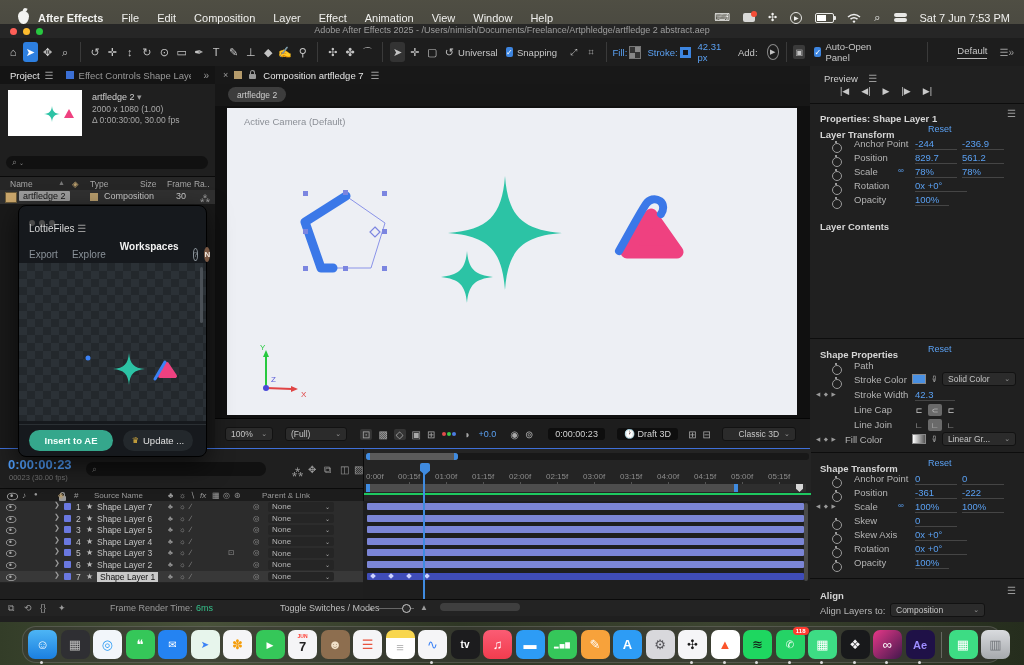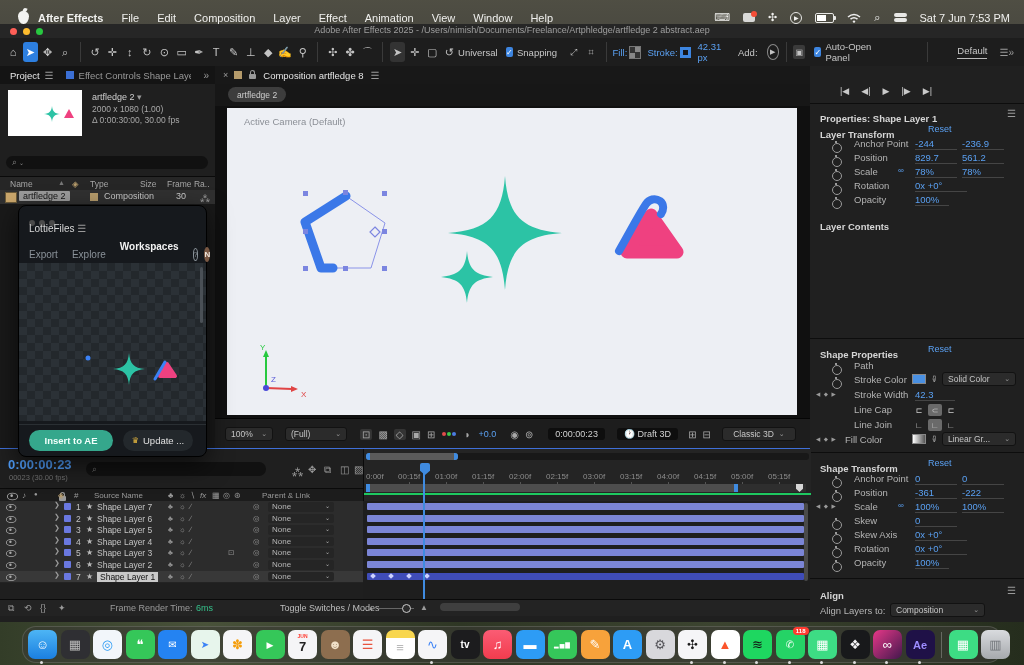--- a/index.html
+++ b/index.html
@@ -93,21 +93,21 @@
 .tickm{position:absolute;top:33px;width:1px;height:5px;background:#555}
 #thead{position:absolute;left:0;top:39px;width:363px;height:13px;background:#1c1c1c;border-top:1px solid #0a0a0a;border-bottom:1px solid #0a0a0a;font-size:8px;color:#9a9a9a}
 .tlrow{position:absolute;left:0;width:363px;height:11.6px;background:#2c2c2c;border-bottom:1px solid #232323;font-size:8.5px;color:#c4c4c4}
 .tlrow .eye{transform:scale(.8);transform-origin:left center}
 .exp{position:absolute;left:54px;top:0;font-size:7px;color:#999}
 .chip2{position:absolute;left:64px;top:2px;width:7px;height:7px;background:#6a78e0;border-radius:1px}
 .lnum{position:absolute;left:76px;top:1px}
 .lstar{position:absolute;left:86px;top:1px;color:#b9b9b9;font-size:8px}
 .lname{position:absolute;left:97px;top:1px;white-space:nowrap}
 .rsw{position:absolute;top:1px;font-size:7.5px;color:#8f8f8f}
-.ndd{position:absolute;left:268px;top:1px;width:66px;height:9.5px;background:#252525;border-radius:2px;font-size:8px;color:#b5b5b5;display:flex;align-items:flex-start;justify-content:space-between;padding:0 4px;box-sizing:border-box}
+.ndd{position:absolute;left:268px;top:1px;width:66px;height:9.5px;background:#252525;border-radius:2px;font-size:8px;color:#b5b5b5;display:flex;align-items:center;justify-content:space-between;padding:0 4px;box-sizing:border-box}
 .tbar{position:absolute;left:367px;width:437px;height:7px;background:#7b85d6;border-radius:1px}
 .kfd{position:absolute;width:4px;height:4px;background:#cdd2ff;transform:rotate(45deg);top:1.5px}
 #tfoot{position:absolute;left:0;top:150px;width:810px;height:16px;background:#232323;border-top:1px solid #0a0a0a;font-size:9px;color:#9a9a9a}
 
 #wall{position:absolute;left:0;top:622px;width:1024px;height:43px;background:linear-gradient(90deg,#333d28,#49523a 20%,#2e3624 45%,#3c4430 70%,#252d1d)}
 #dock{position:absolute;left:22px;top:626px;width:980px;height:37px;background:rgba(58,58,52,.55);border:1px solid rgba(255,255,255,.14);border-radius:14px;display:flex;align-items:center;padding:0 5px;box-sizing:border-box;gap:3.5px}
 .dicon{width:29px;height:29px;border-radius:7px;display:flex;align-items:center;justify-content:center;font-size:13px;color:#fff;position:relative;flex:0 0 auto}
 .dsep{width:1px;height:26px;background:rgba(255,255,255,.25);margin:0 3px;flex:0 0 auto}
 .badge{position:absolute;top:-3px;right:-4px;background:#ff3b30;color:#fff;font-size:6px;border-radius:6px;padding:1px 3px;font-weight:bold}
 .rdot{position:absolute;bottom:-5px;left:12px;width:3px;height:3px;border-radius:50%;background:#ddd}
@@ -274,21 +274,21 @@
         <span style="color:#e8b93f;margin-right:4px;font-size:8px">♛</span>
         <span>Update ...</span>
       </div>
   </div>
 
   <div id="comp" class="panel">
     <div class="ptabbar" style="background:#181818">
       <span class="hb" style="margin-left:8px;font-size:9px">×</span>
       <span style="width:8px;height:8px;background:#b49a6a;margin-left:6px"></span>
       <span class="lockico" style="margin-left:7px"></span>
-      <span style="color:#e4e4e4;margin-left:7px">Composition artfledge 8</span>
+      <span style="color:#e4e4e4;margin-left:7px">Composition artfledge 7</span>
       <span class="hb" style="margin-left:7px">☰</span>
     </div>
     <div class="chip">artfledge 2</div>
     <div class="viewer">
       <div class="area">
         <span class="abs" style="left:17px;top:8px;font-size:9.5px;color:#8b8f96">Active Camera (Default)</span>
         <svg width="570" height="307" viewBox="227 108 570 307" style="position:absolute;left:0;top:0">
 
           <polygon points="346,196 385,223 371,268 321,268 305,222" fill="none" stroke="#8a93e8" stroke-width="1"></polygon>
           <path d="M346,196 L305,222 L321,268 L333,268" fill="none" stroke="#3b78e8" stroke-width="9" stroke-linecap="round" stroke-linejoin="round"></path>
@@ -345,28 +345,32 @@
           <i style="background:#4b7de1"></i>
         </span>
       <span class="bico">◑</span>
       <span class="bluet" style="font-size:9px;margin:0 6px">+0.0</span>
       <span class="bico" style="margin-left:8px">◉</span>
       <span class="bico">⊚</span>
       <span class="tcbox" style="margin-left:12px">0:00:00:23</span>
       <span class="tcbox" style="margin-left:12px">🕐 <span>Draft 3D</span></span>
       <span class="bico" style="margin-left:10px">⊞</span>
       <span class="bico">⊟</span>
-      <span class="dd" style="margin-left:8px;width:74px;justify-content:center">
+      <span class="dd" style="margin-left:8px;width:74px;justify-content:flex-end">
           <span>Classic 3D</span>
           <span class="cv">⌄</span>
         </span>
     </div>
   </div>
 
   <div id="rightp" class="panel">
+    <div class="sect" style="top:2px;height:16px">
+      <span style="font-size:9.5px;color:#cfcfcf;margin-left:14px">Preview</span>
+      <span class="hb" style="margin-left:6px">☰</span>
+    </div>
     <div class="sect flex" style="top:20px;left:30px;gap:12px;color:#c9c9c9;font-size:9px">
       <span>|◀</span>
       <span>◀|</span>
       <span>▶</span>
       <span>|▶</span>
       <span>▶|</span>
     </div>
     <div class="divider" style="top:37px"></div>
     <div class="sect" style="top:42px">
       <span class="stitle" style="margin-left:10px">Properties: Shape Layer 1</span>

